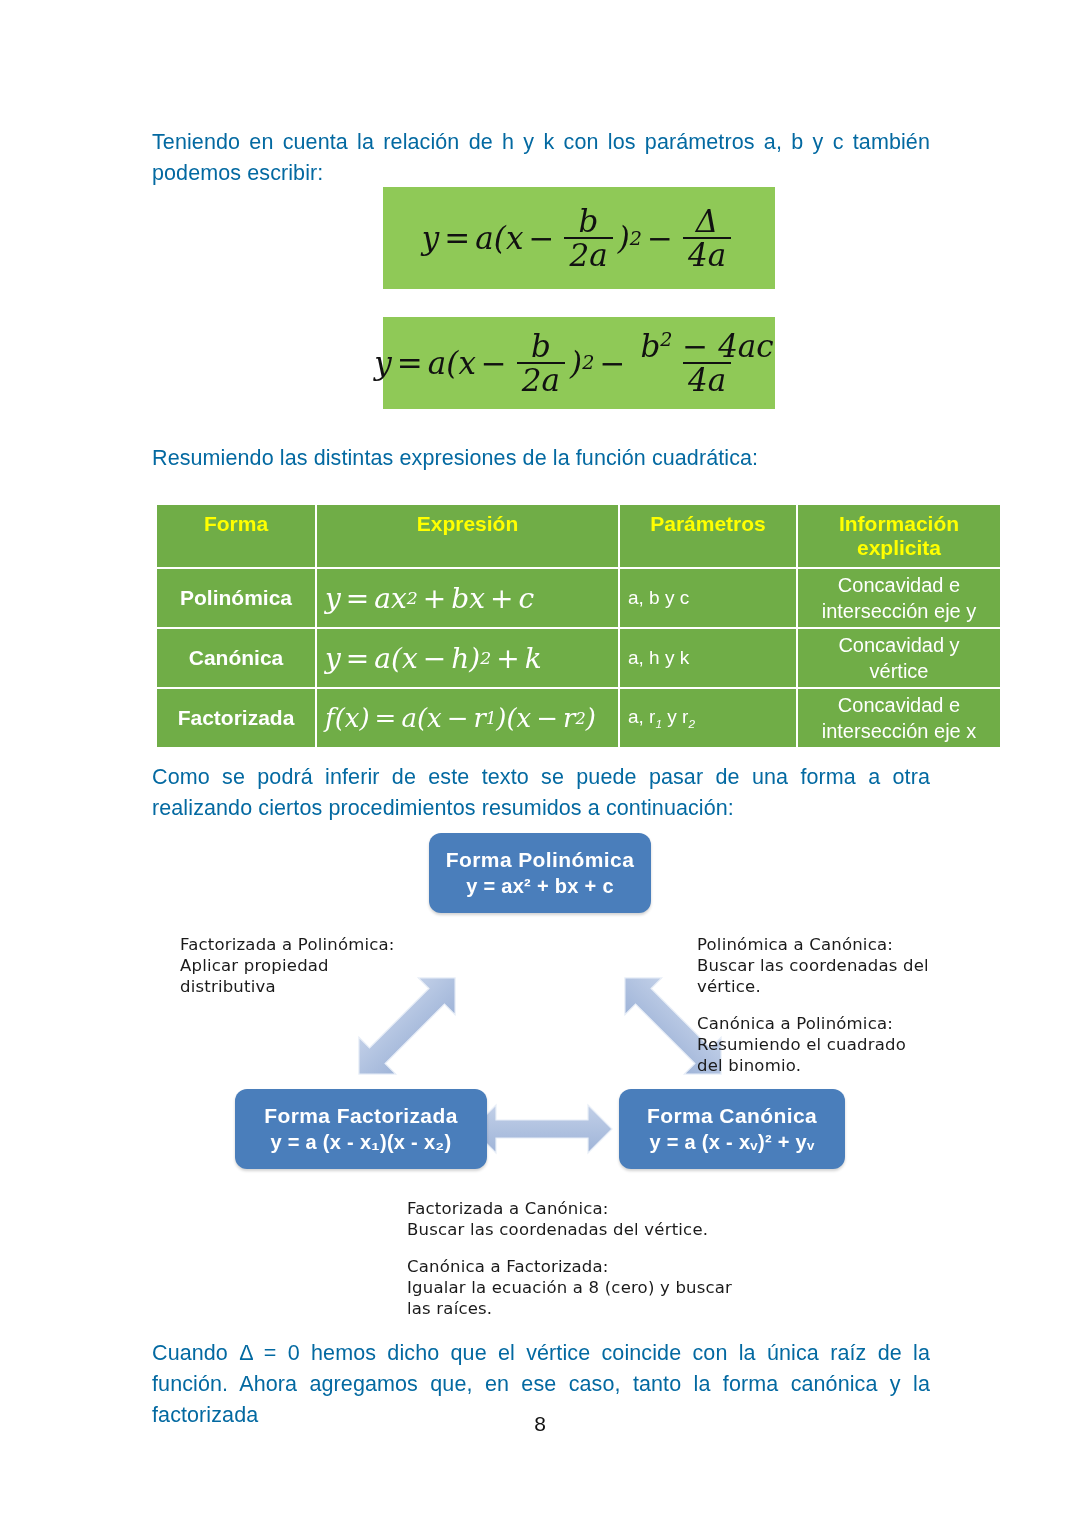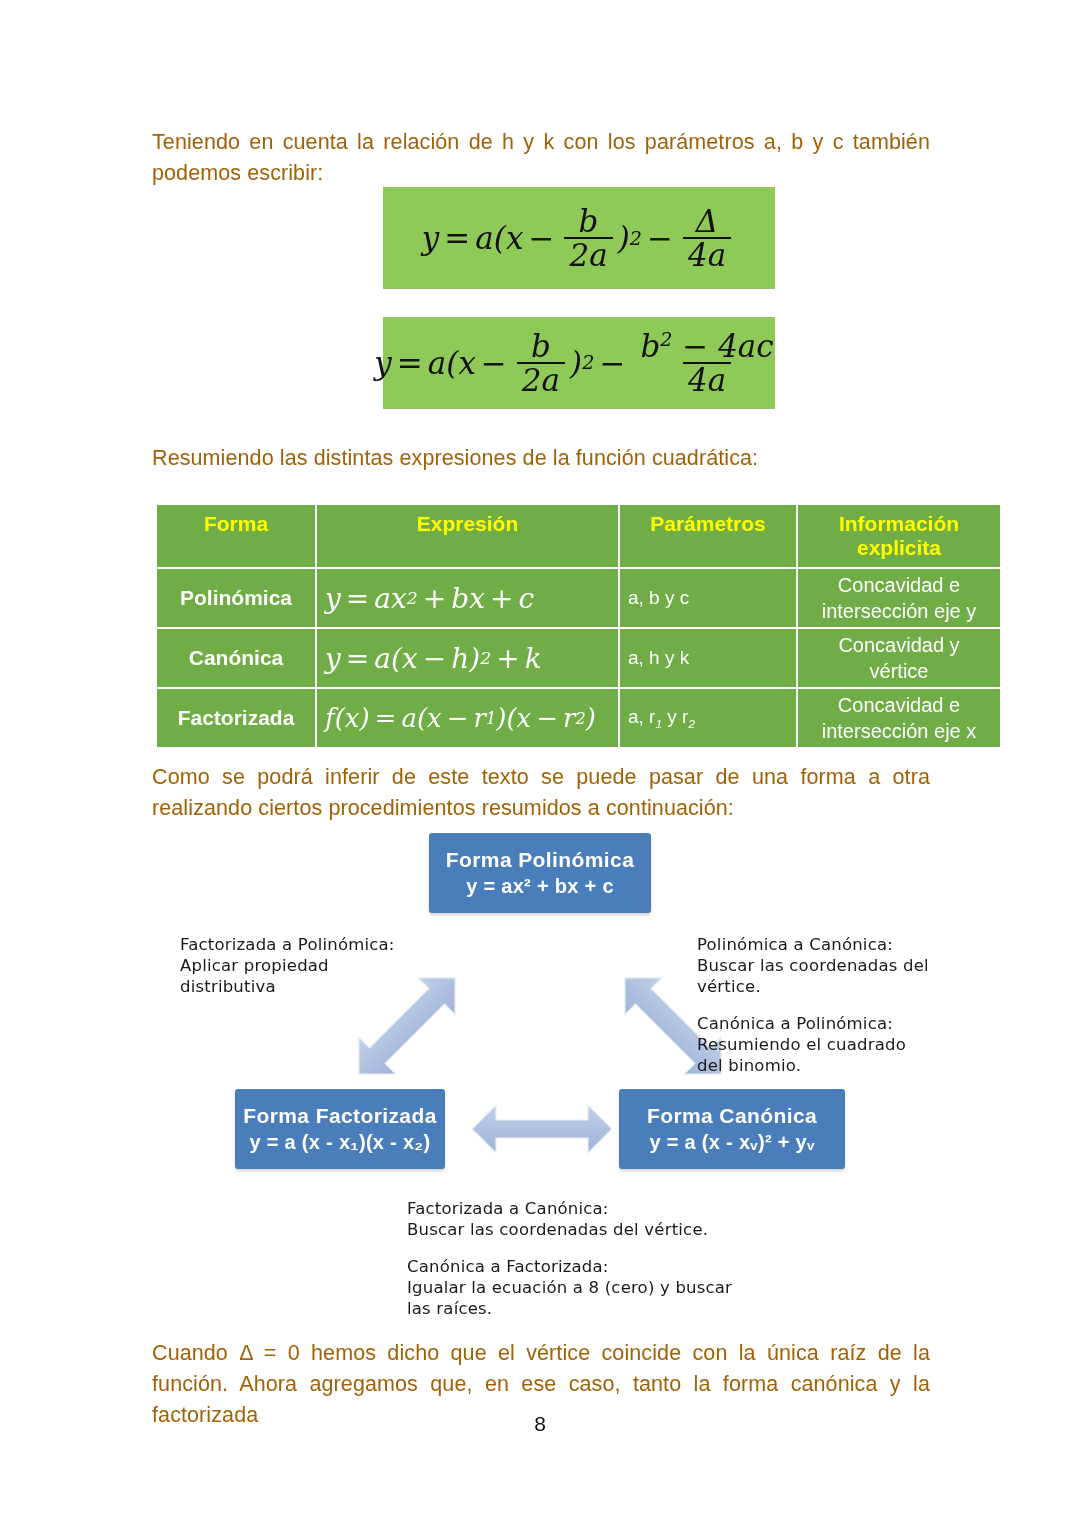--- a/index.html
+++ b/index.html
@@ -27,21 +27,21 @@
     left: 152px;
     top: 0;
     width: 778px;
   }
 
   
   .para {
     font-size: 21.5px;
     line-height: 31px;
     text-align: justify;
-    color: #a16207;
+    color: #0369a1;
     letter-spacing: 0.1px;
   }
   .para.nojust { text-align: left; }
 
   
   .formula-box {
     background: #8fc957;
     display: flex;
     align-items: center;
     justify-content: center;
@@ -141,42 +141,42 @@
 
   
   .diagram {
     position: absolute;
     left: 152px; top: 826px;
     width: 778px; height: 480px;
   }
   .bluebox {
     position: absolute;
     background: #4a7ebb;
-    border-radius: 3px;
+    border-radius: 12px;
     color: #ffffff;
     text-align: center;
     display: flex;
     flex-direction: column;
     justify-content: center;
     align-items: center;
     box-shadow: 0 2px 3px rgba(0,0,0,0.18);
   }
   .bluebox .bb-title {
     font-size: 21px;
     font-weight: bold;
     letter-spacing: 0.4px;
     margin-bottom: 3px;
   }
   .bluebox .bb-eq {
     font-size: 20px;
     font-weight: bold;
     letter-spacing: 0.3px;
   }
   #box-polinomica { left: 277px; top: 7px; width: 222px; height: 80px; }
-  #box-factorizada { left: 83px; top: 263px; width: 210px; height: 80px; }
+  #box-factorizada { left: 83px; top: 263px; width: 252px; height: 80px; }
   #box-canonica { left: 467px; top: 263px; width: 226px; height: 80px; }
 
   .annot {
     position: absolute;
     font-size: 16.5px;
     line-height: 21px;
     color: #1a1a1a;
     font-family: "DejaVu Sans", sans-serif;
     letter-spacing: 0.2px;
   }

